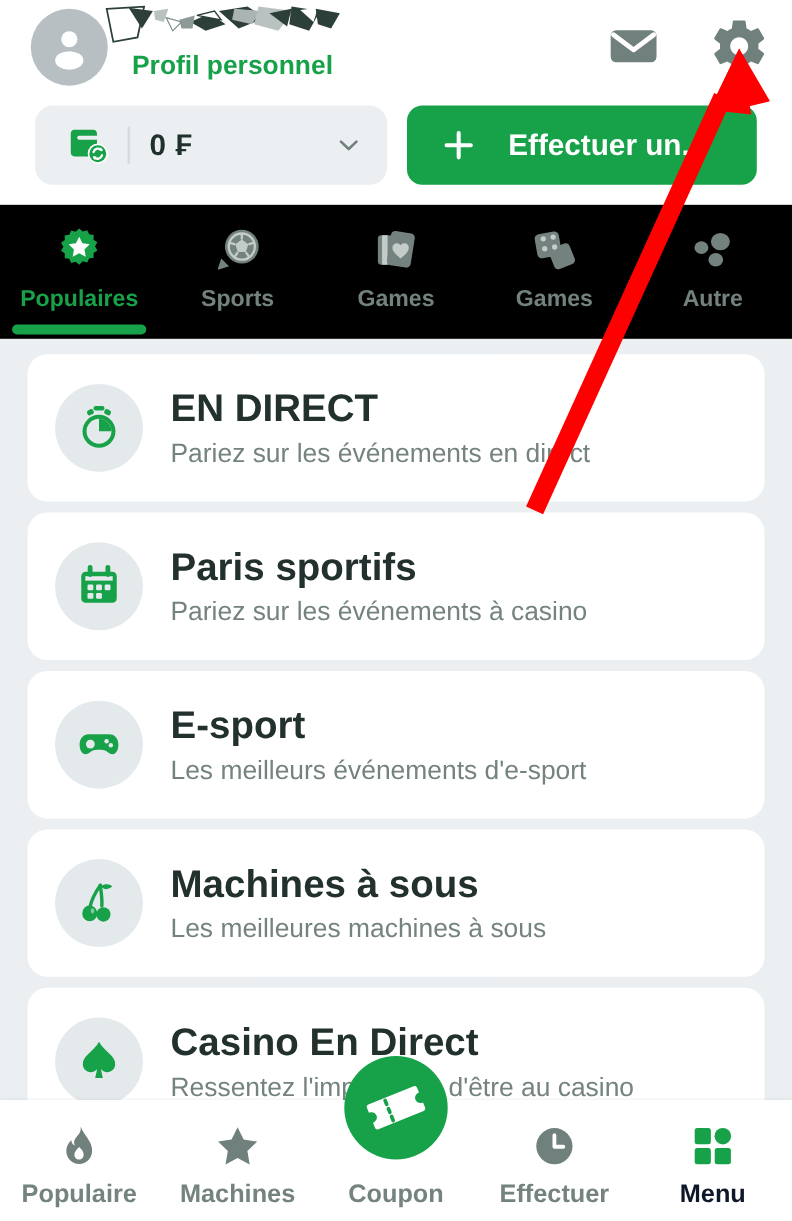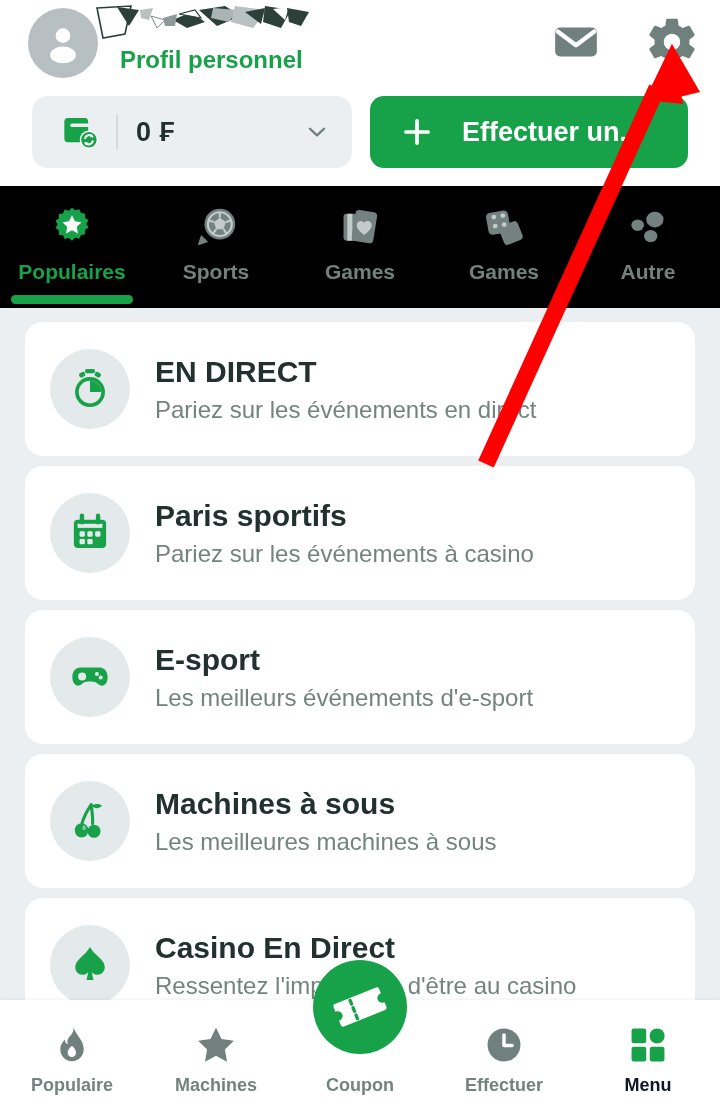--- a/index.html
+++ b/index.html
@@ -173,21 +173,21 @@
     background:#e4e9ec;
     display:flex; align-items:center; justify-content:center;
     flex:none;
   }
   .card-text {
     margin-left:25px;
     display:flex; flex-direction:column;
     justify-content:center;
   }
   .card-title {
-    font-size:30px; font-weight:bold;
+    font-size:35px; font-weight:bold;
     color:#22312e;
     line-height:1.2;
     white-space:nowrap;
   }
   .card-sub {
     margin-top:6px;
     font-size:24px; color:#74837f;
     line-height:1.2;
     white-space:nowrap;
   }
@@ -204,21 +204,21 @@
   .nav-item {
     flex:1;
     display:flex; flex-direction:column;
     align-items:center; justify-content:center;
     cursor:pointer;
     padding-top:6px;
   }
   .nav-ico { height:48px; display:flex; align-items:center; justify-content:center; }
   .nav-label {
     margin-top:6px;
-    font-size:18px; font-weight:bold;
+    font-size:23px; font-weight:bold;
     color:#74837f;
     white-space:nowrap;
   }
   .nav-item.active .nav-label { color:#0f172a; }
 
   
   .fab {
     position:absolute; left:50%; bottom:56px;
     transform:translateX(-50%);
     width:94px; height:94px;

